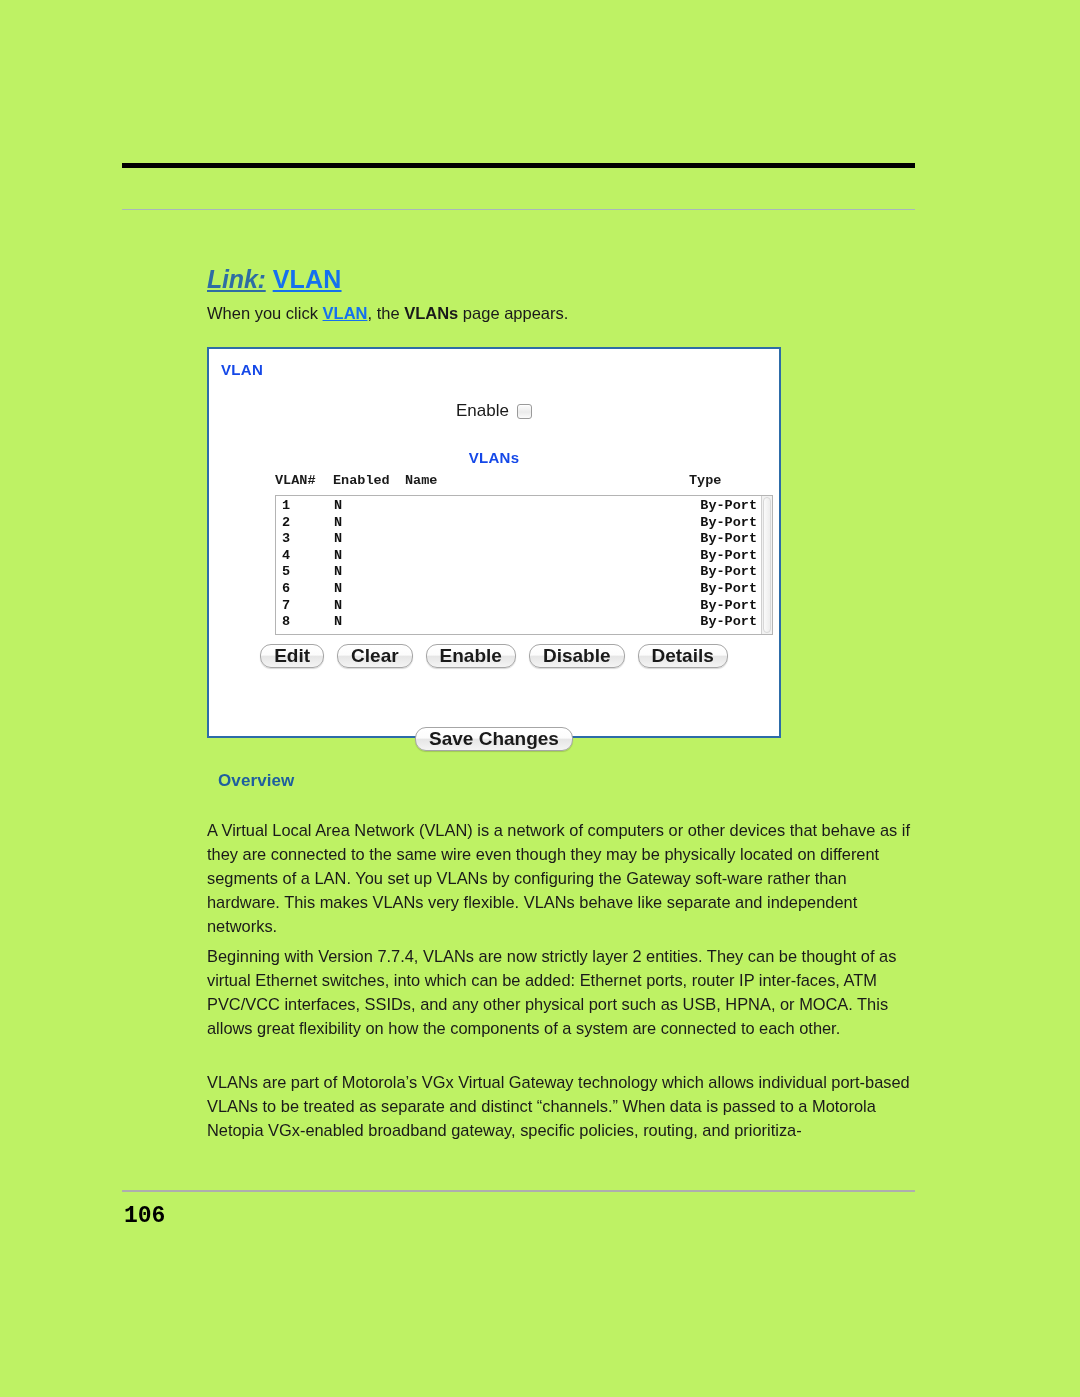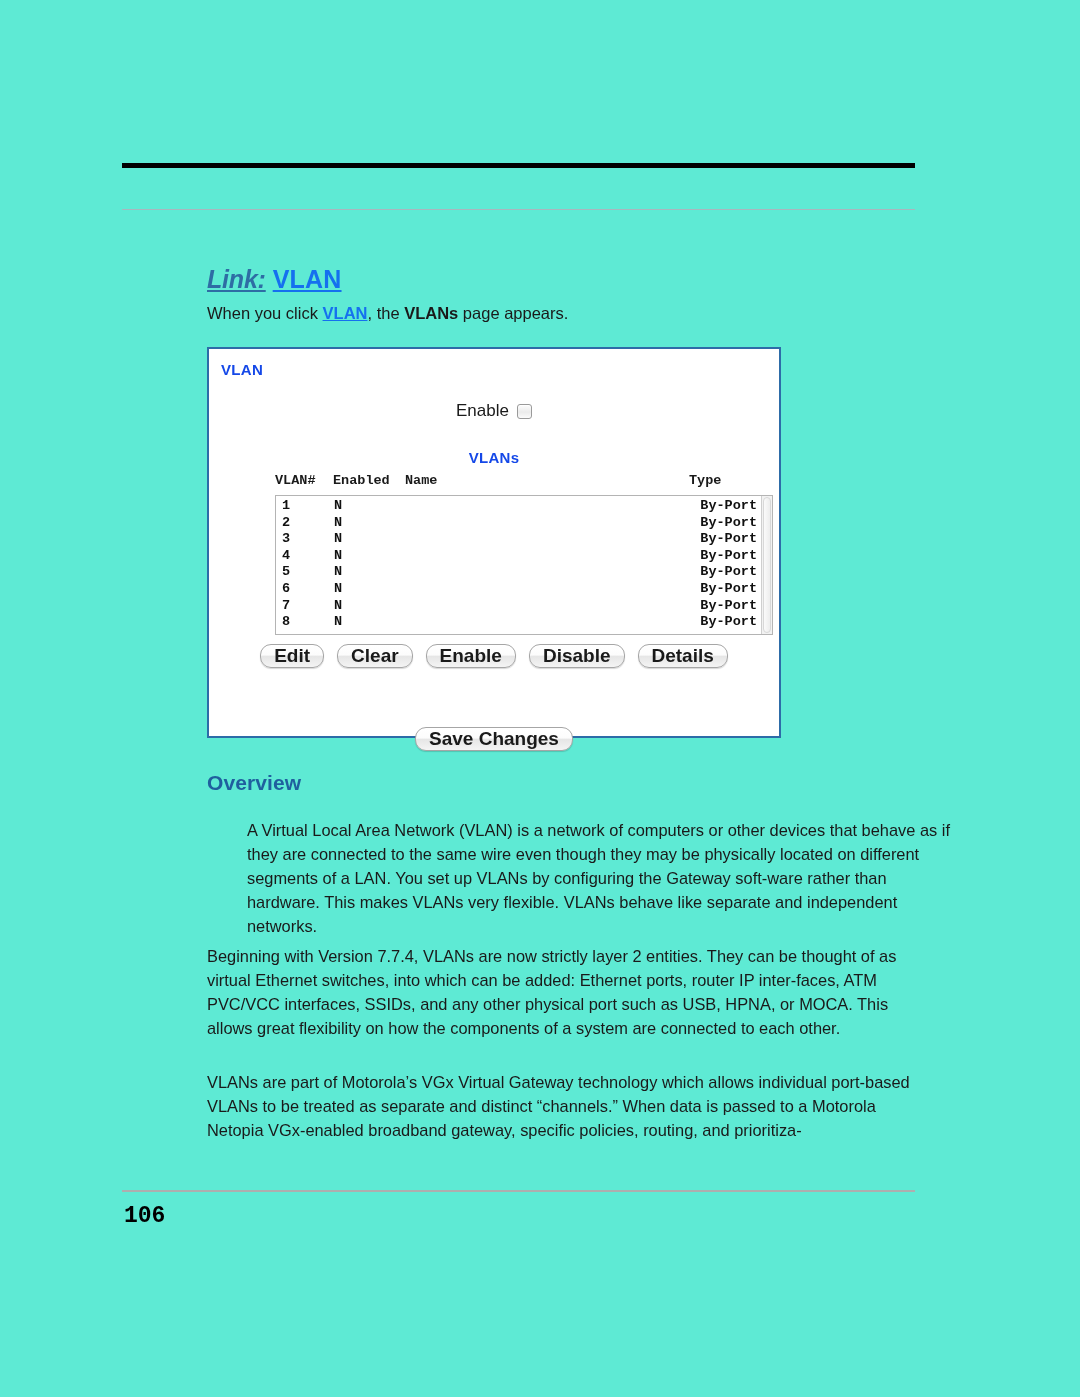--- a/index.html
+++ b/index.html
@@ -12,21 +12,21 @@
     height: 1397px;
     position: relative;
     font-family: "Liberation Sans", sans-serif;
     color: #1a1a1a;
     overflow: hidden;
   }
 
   .page {
     position: absolute;
     inset: 0;
-    background: #5eead4;
+    background: #bef264;
   }
 
   
   .rule-thick {
     position: absolute;
     left: 122px;
     top: 163px;
     width: 793px;
     height: 5px;
     background: #000000;
@@ -232,37 +232,37 @@
     border-radius: 11px;
     background: linear-gradient(180deg,#ffffff 0%,#fcfcfc 45%,#e6e6e6 52%,#f4f4f4 100%);
     box-shadow: 0 1px 1px rgba(0,0,0,0.16), inset 0 1px 0 rgba(255,255,255,0.95);
     white-space: nowrap;
     line-height: 15px;
   }
 
   
   .overview-h {
     position: absolute;
-    left: 207px;
+    left: 218px;
     top: 771px;
-    font-size: 21px;
+    font-size: 17px;
     font-weight: bold;
     color: #1f5f9e;
     letter-spacing: 0.1px;
   }
   .body-p {
     position: absolute;
     left: 207px;
     width: 710px;
     font-size: 16.4px;
     line-height: 24.1px;
     color: #1a1a1a;
     text-align: left;
   }
-  .p1 { top: 818px; margin-left: 40px; }
+  .p1 { top: 818px; }
   .p2 { top: 944px; }
   .p3 { top: 1070px; }
 
   
   .rule-footer {
     position: absolute;
     left: 122px;
     top: 1190px;
     width: 793px;
     height: 2px;

